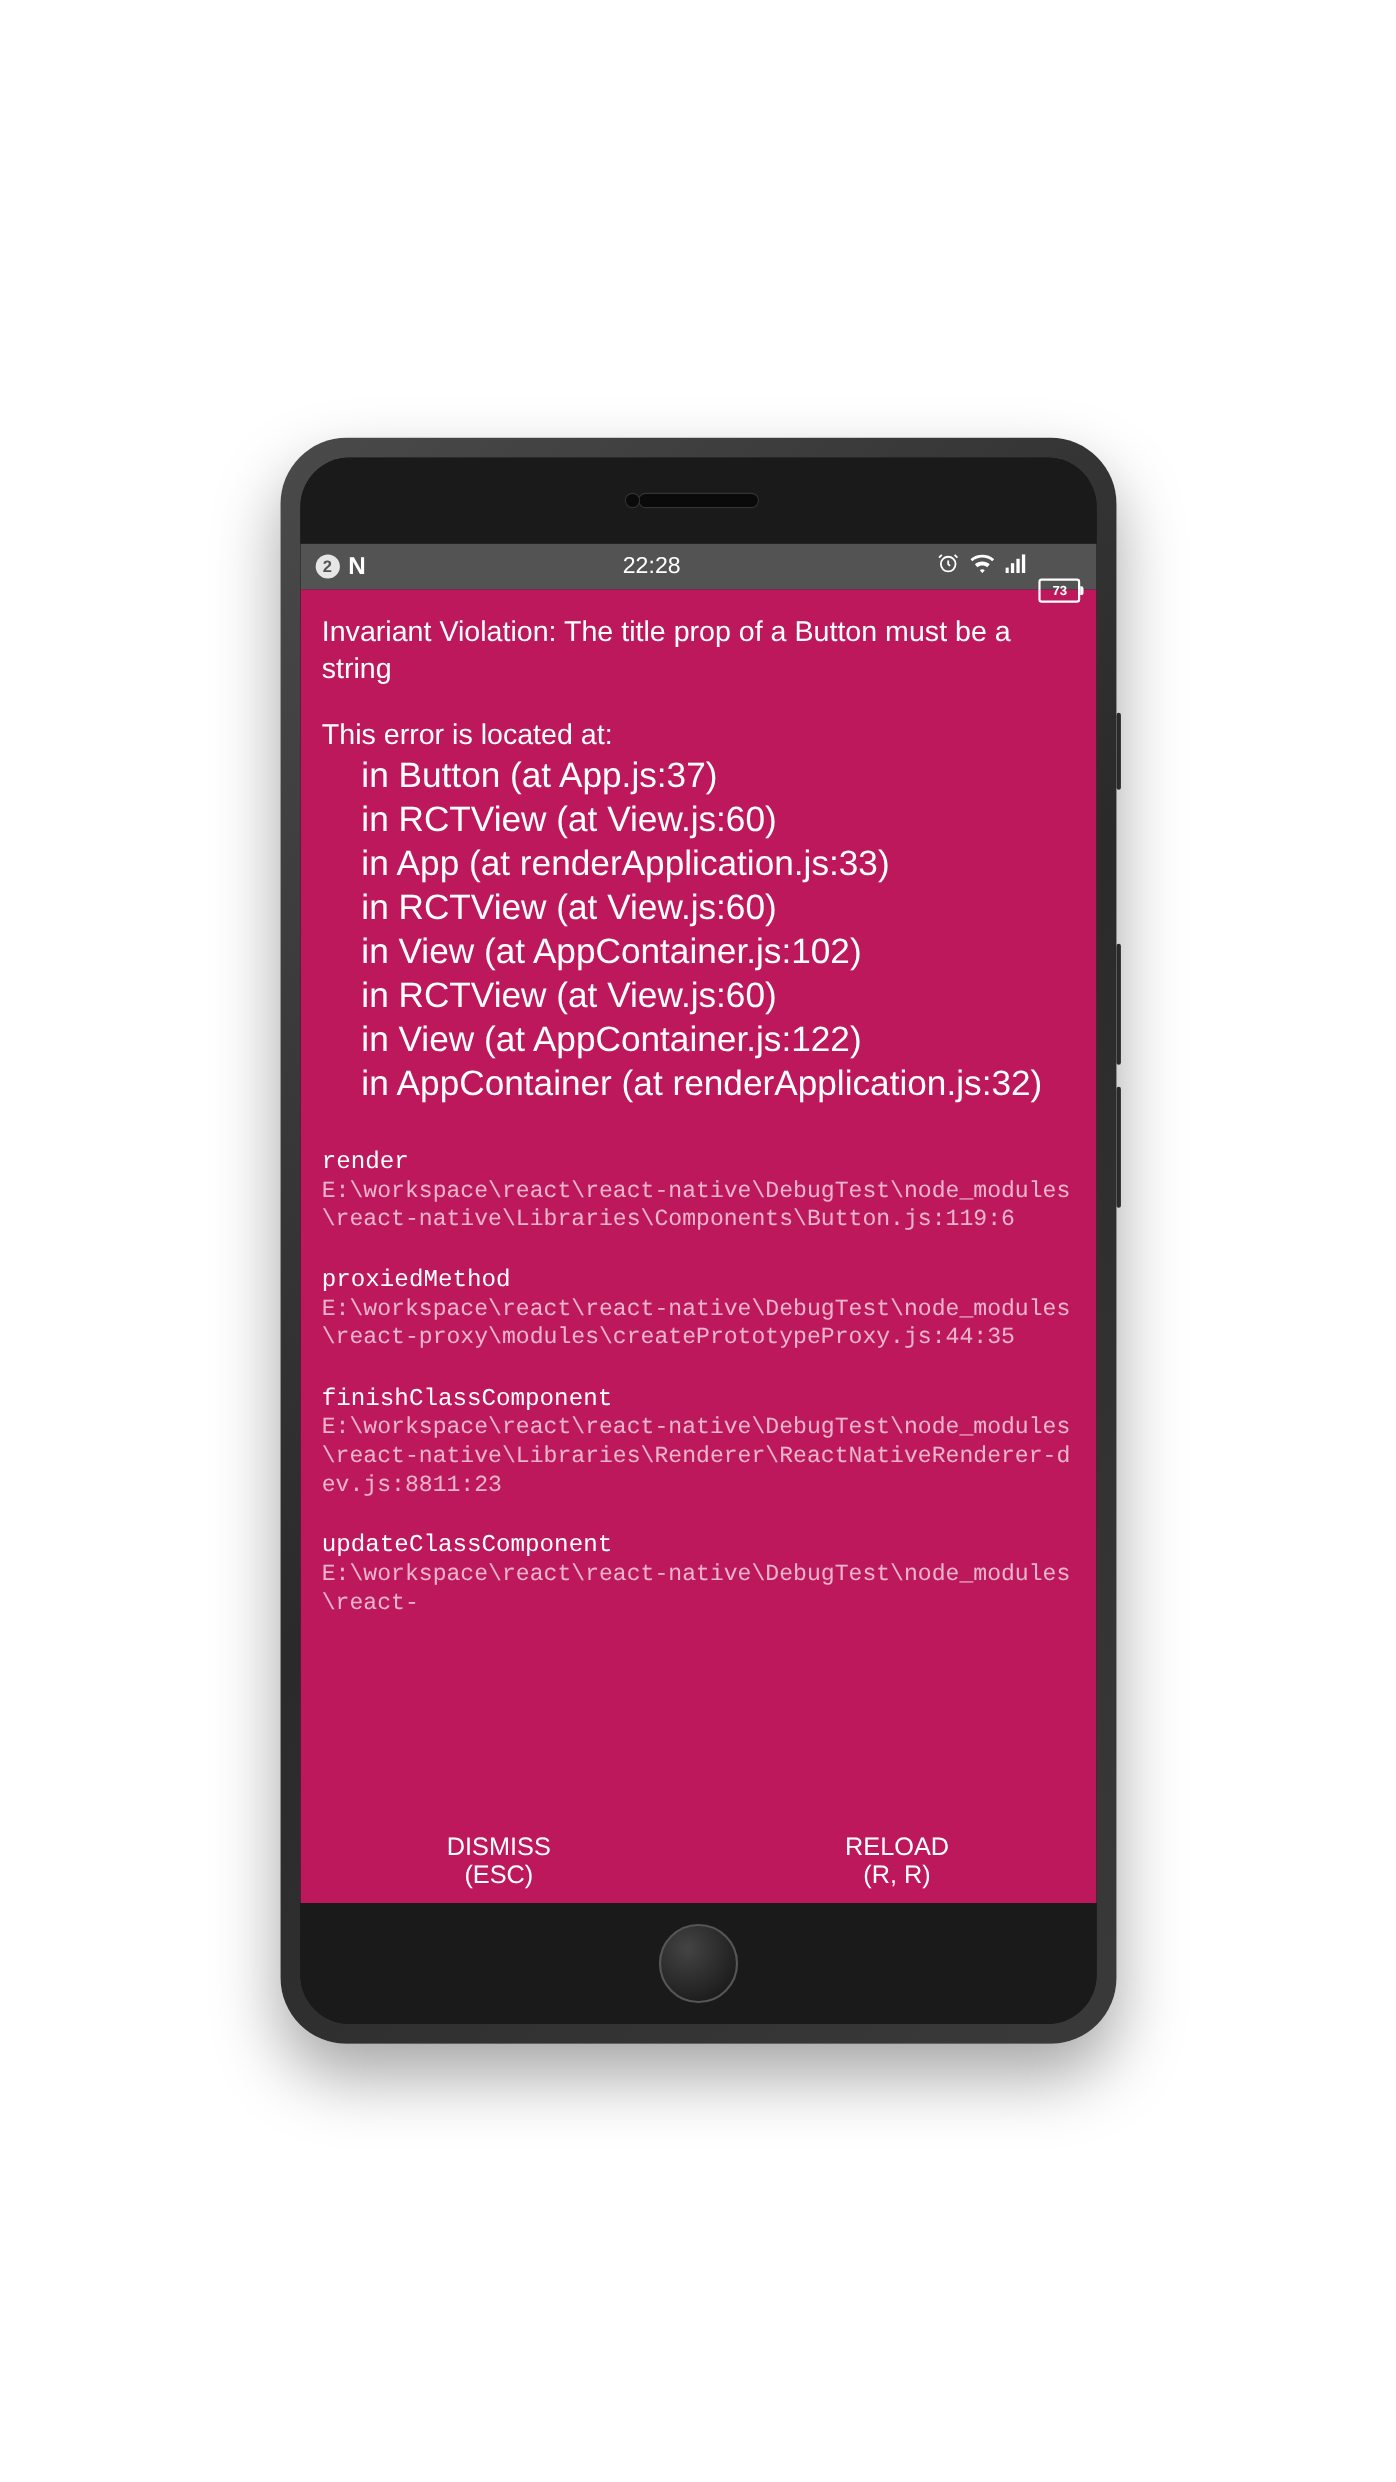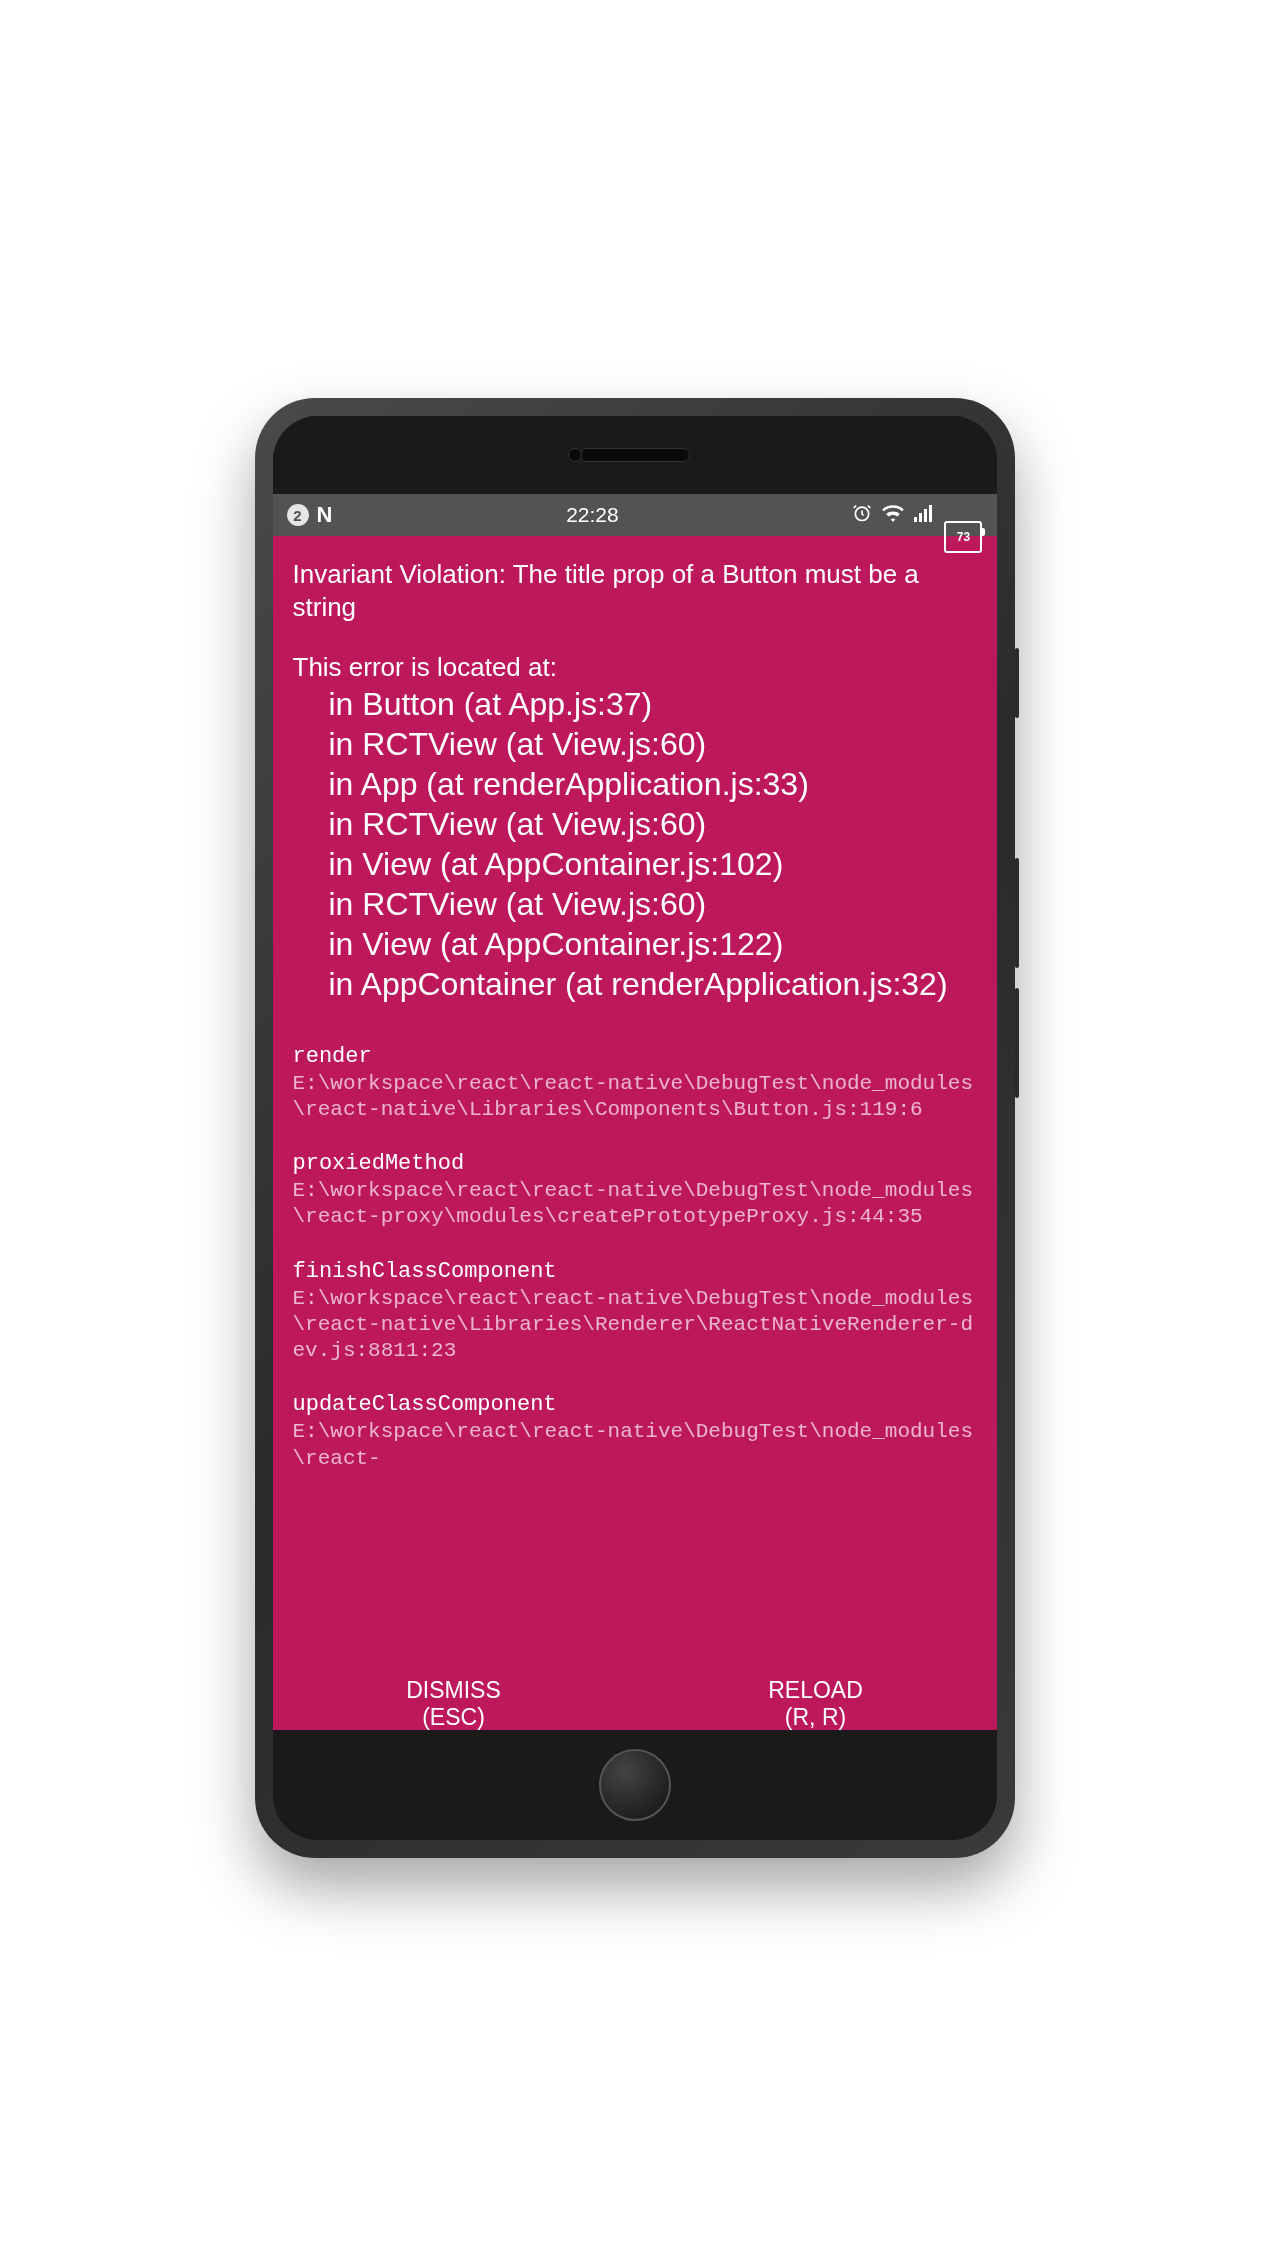--- a/index.html
+++ b/index.html
@@ -73,21 +73,21 @@
   .status-left { display: flex; align-items: center; gap: 8px; }
   .status-right { display: flex; align-items: center; gap: 10px; }
   .notif-badge {
     width: 22px; height: 22px; border-radius: 50%; background:#e6e6e6; color:#535353;
     display:flex; align-items:center; justify-content:center; font-size:15px; font-weight:bold;
   }
   .n-icon { font-weight:bold; font-size:22px; }
   .status-time { font-size:21px; }
   .batt { display:flex; align-items:center; }
   .batt-body {
-    width:38px; height:32px; border:2px solid #fff; border-radius:3px;
+    width:38px; height:22px; border:2px solid #fff; border-radius:3px;
     display:flex; align-items:center; justify-content:center; font-size:12px; font-weight:bold;
     position:relative;
     margin-top:44px;
   }
   .batt-body::after{
     content:""; position:absolute; right:-5px; top:5px; width:3px; height:8px; background:#fff; border-radius:0 2px 2px 0;
   }
   .error-screen {
     flex: 1;
     background: #be185d;
@@ -129,21 +129,21 @@
   .stack-path {
     font-family: "Menlo", "Consolas", "Courier New", monospace;
     font-size: 21px;
     color: rgba(255,255,255,0.68);
     line-height: 1.25;
     word-break: break-all;
   }
   .error-footer {
     display: flex;
     height: 78px;
-    align-items: flex-end;
+    align-items: center;
   }
   .footer-btn {
     flex:1;
     text-align: center;
     color:#fff;
     font-size: 23px;
     font-weight: 500;
     line-height: 1.15;
     cursor: pointer;
   }

